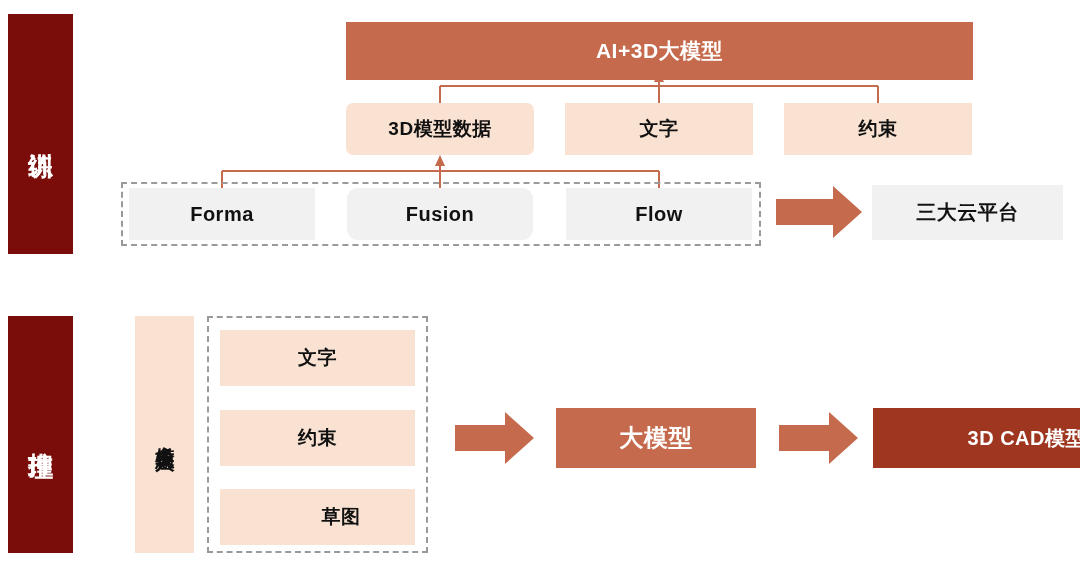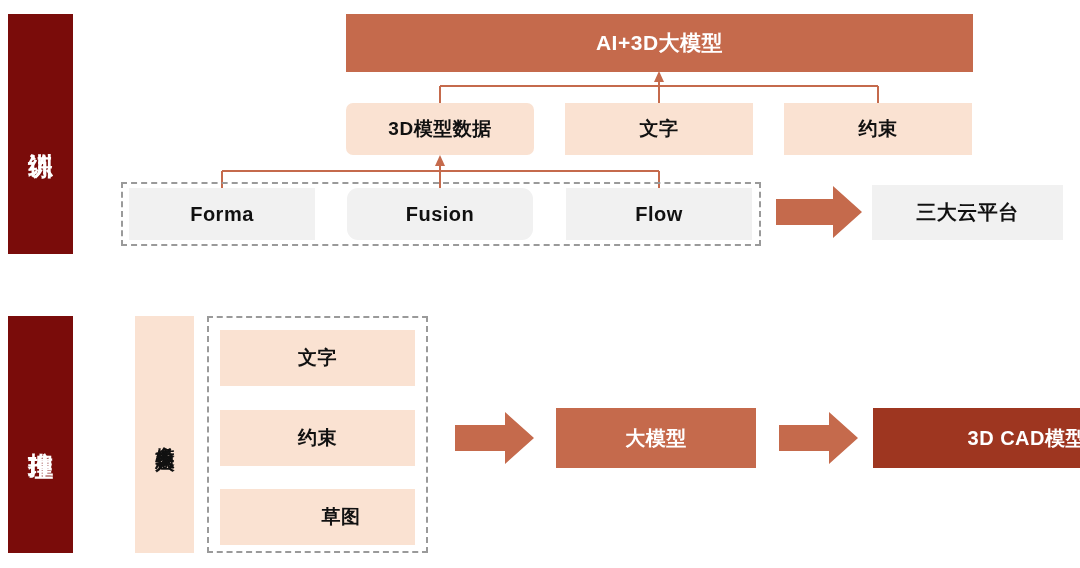--- a/index.html
+++ b/index.html
@@ -46,41 +46,42 @@
     writing-mode: vertical-rl;
     text-orientation: upright;
     letter-spacing: 2px;
   }
 
   
   .banner {
     background: #C56A4C;
     color: #ffffff;
     font-size: 21px;
+    margin-top: 8px;
   }
 
   
   .peach {
     background: #FAE2D2;
     color: #111111;
     font-size: 19px;
   }
 
   
   .gray {
     background: #F1F1F1;
     color: #111111;
     font-size: 20px;
   }
 
   
   .terra {
     background: #C56A4C;
     color: #ffffff;
-    font-size: 20px;
+    font-size: 24px;
   }
   .brick {
     background: #9E3620;
     color: #ffffff;
     font-size: 20px;
   }
 
   
   .dashed {
     position: absolute;

